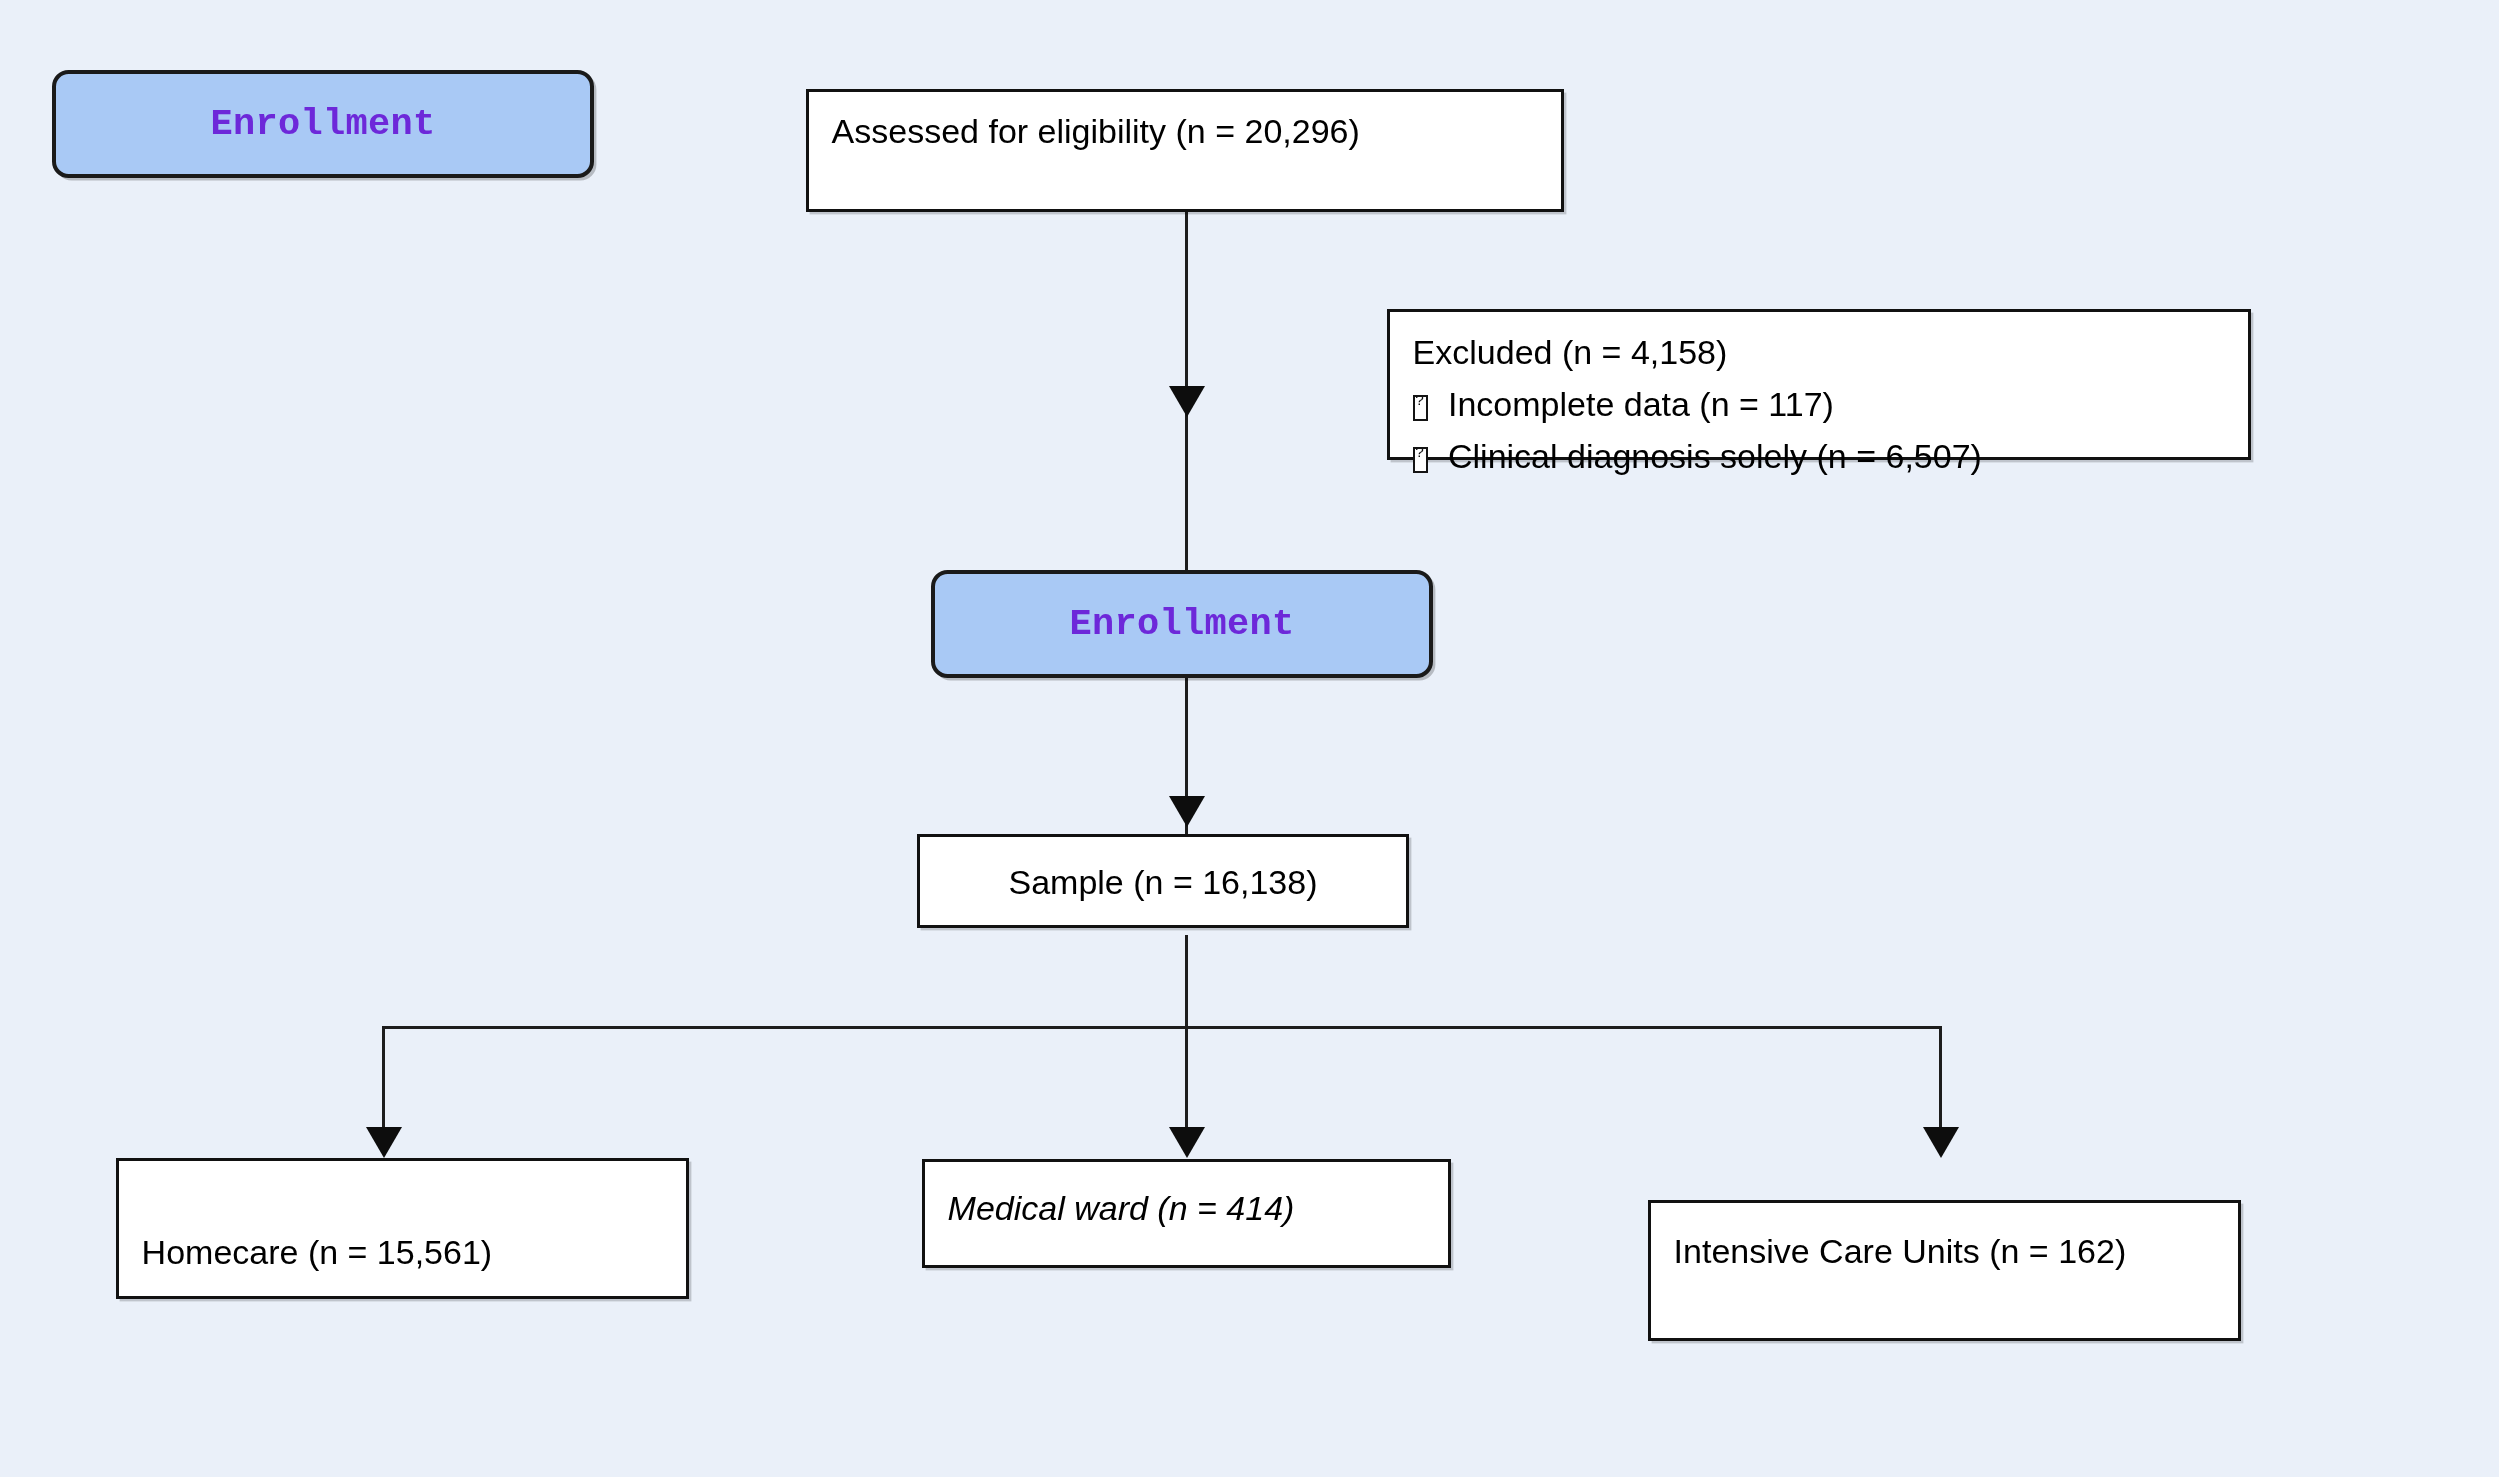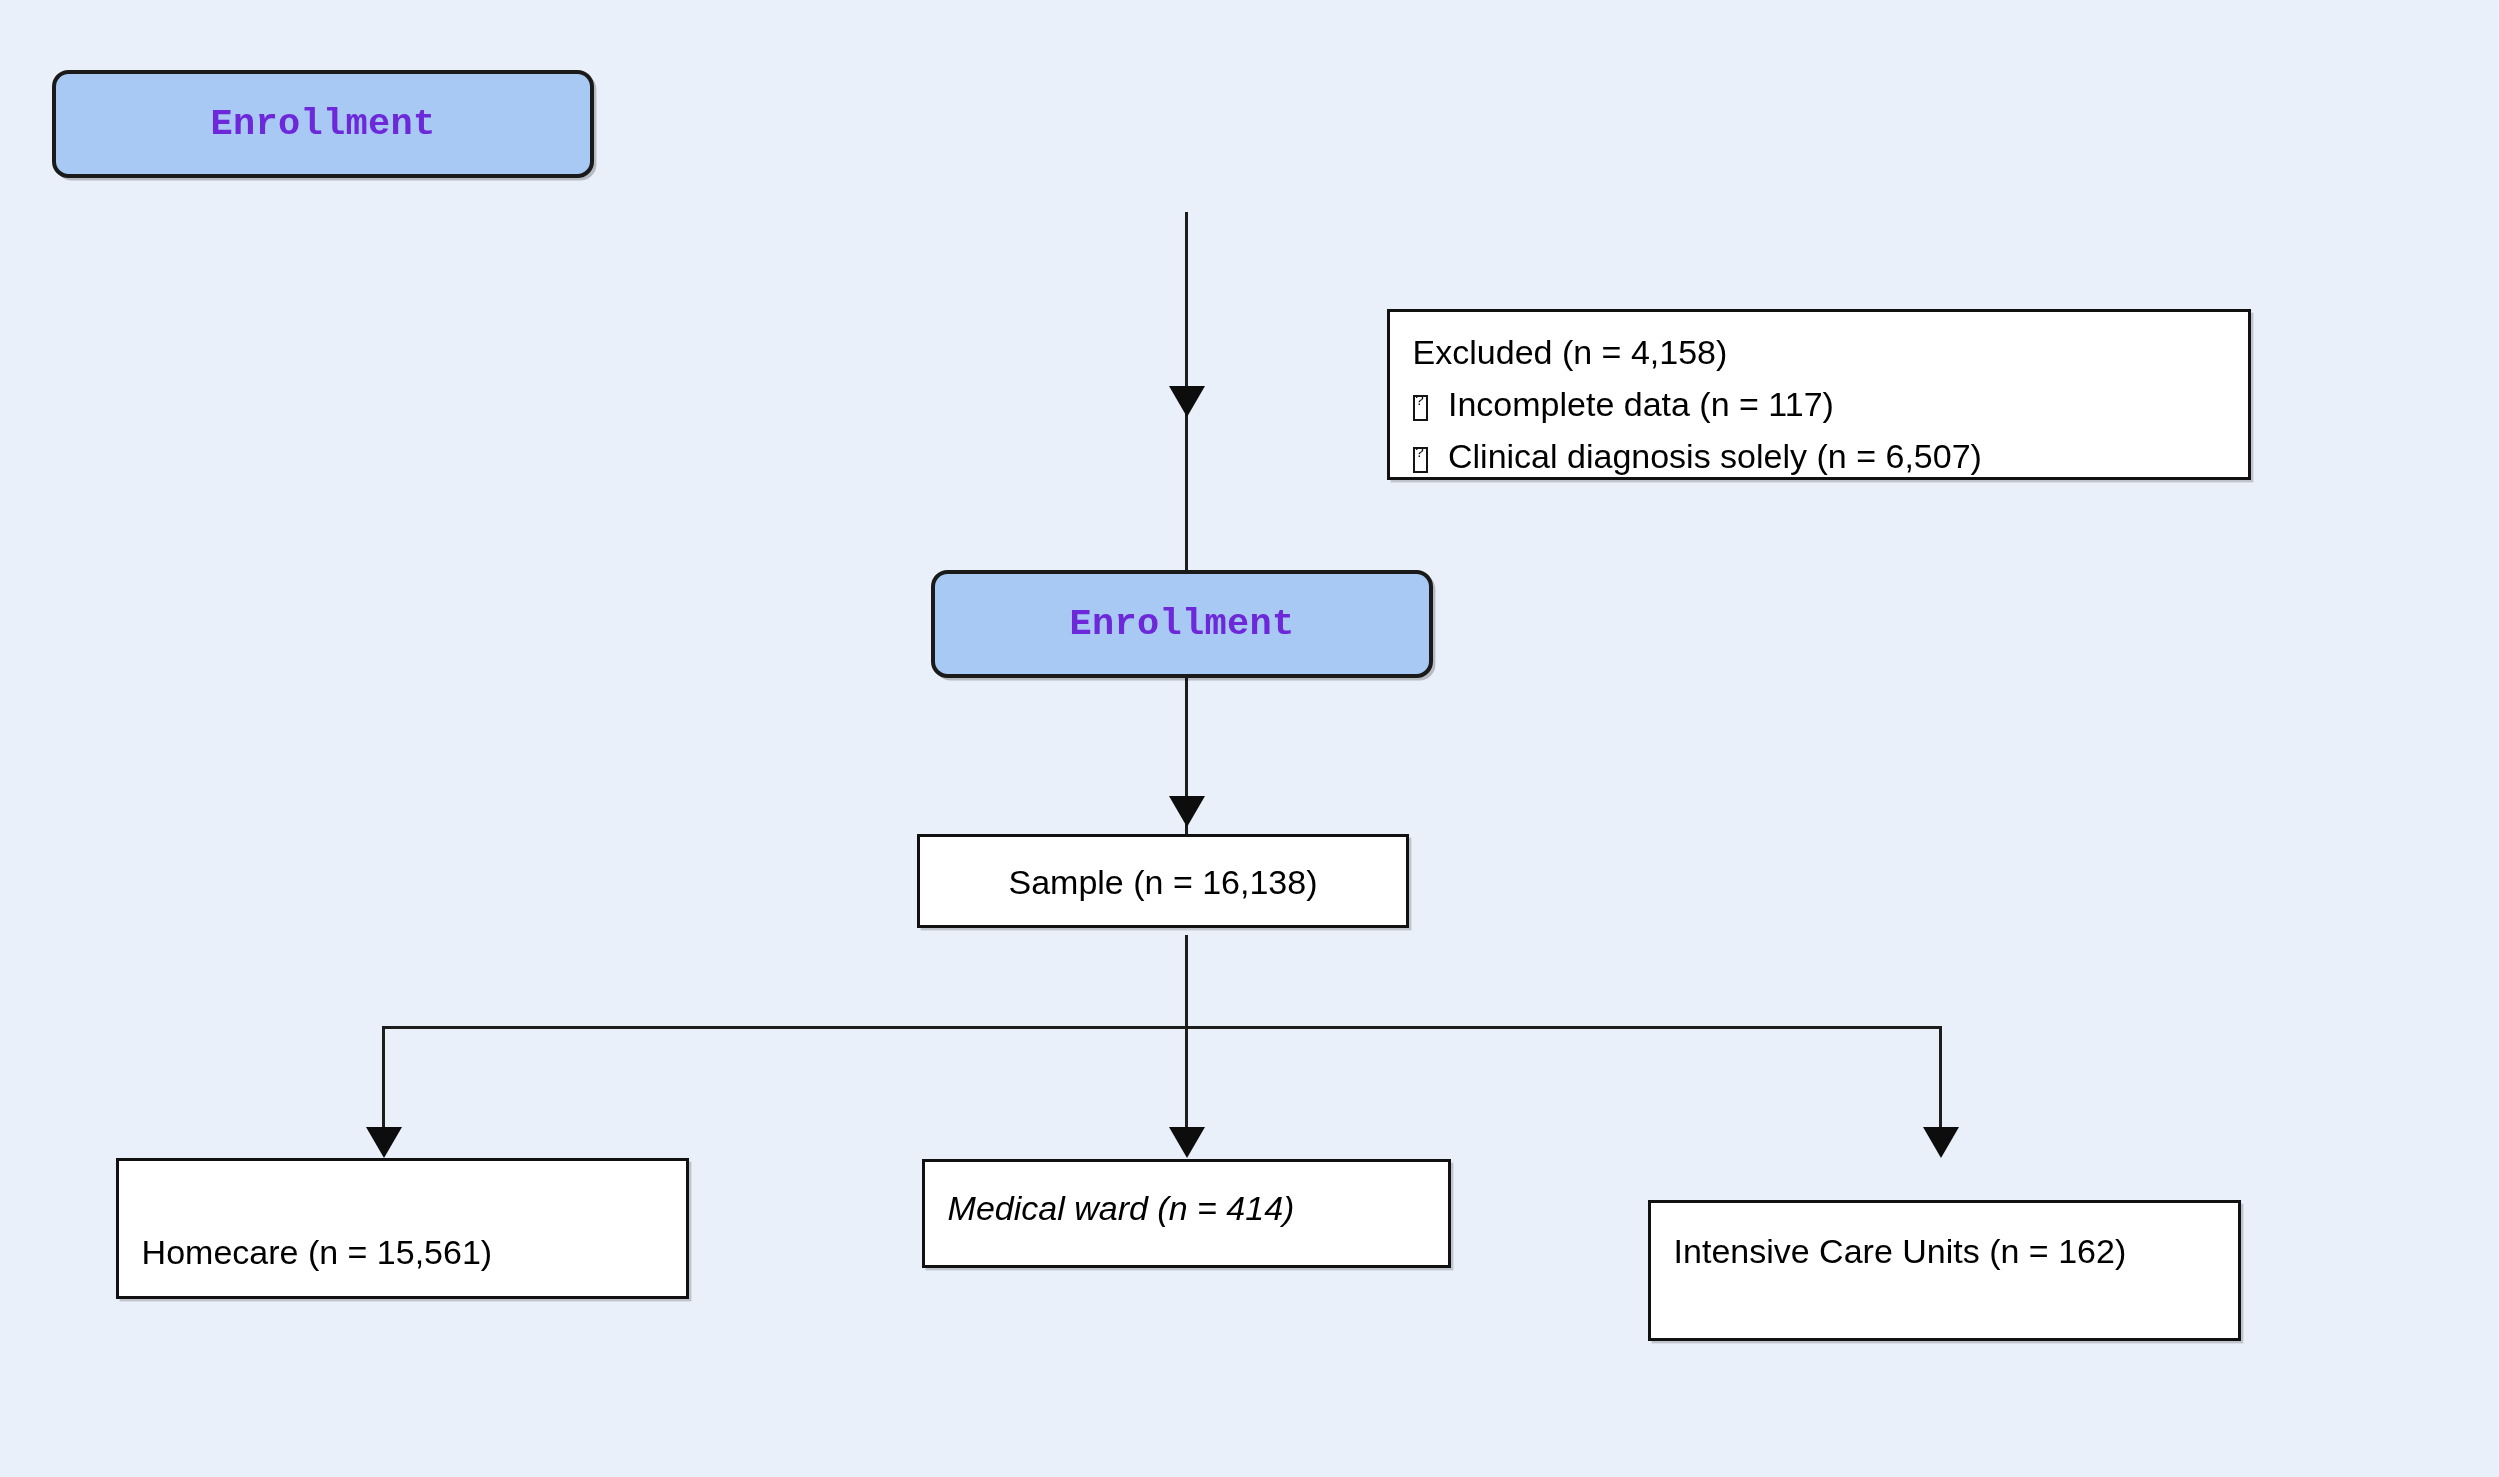--- a/index.html
+++ b/index.html
@@ -127,25 +127,28 @@
 </style>
 </head>
 <body>
 
 <div id="canvas">
 
   <div class="badge" style="left:52px; top:70px; width:542px; height:108px;">
     <span class="badge-text">Enrollment</span>
   </div>
 
+  <div class="box" style="left:806px; top:89px; width:758px; height:123px;">
+    <span class="box-text" style="top:20px;">Assessed for eligibility (n = 20,296)</span>
+  </div>
 
   <div class="vline" style="left:1185px; top:212px; height:380px;"></div>
   <div class="arrowhead" style="left:1169px; top:386px;"></div>
 
-  <div class="box" style="left:1387px; top:309px; width:864px; height:171px;padding-left:43px;">
+  <div class="box" style="left:1387px; top:309px; width:864px; height:151px;padding-left:43px;">
     <div class="excl-list" style="top:22.6px;">
       <div class="row">Excluded (n = 4,158)</div>
       <div class="row bullet-line">
         <span class="tofu"></span>
         <span>Incomplete data (n = 117)</span>
       </div>
       <div class="row bullet-line">
         <span class="tofu"></span>
         <span>Clinical diagnosis solely (n = 6,507)</span>
       </div>

